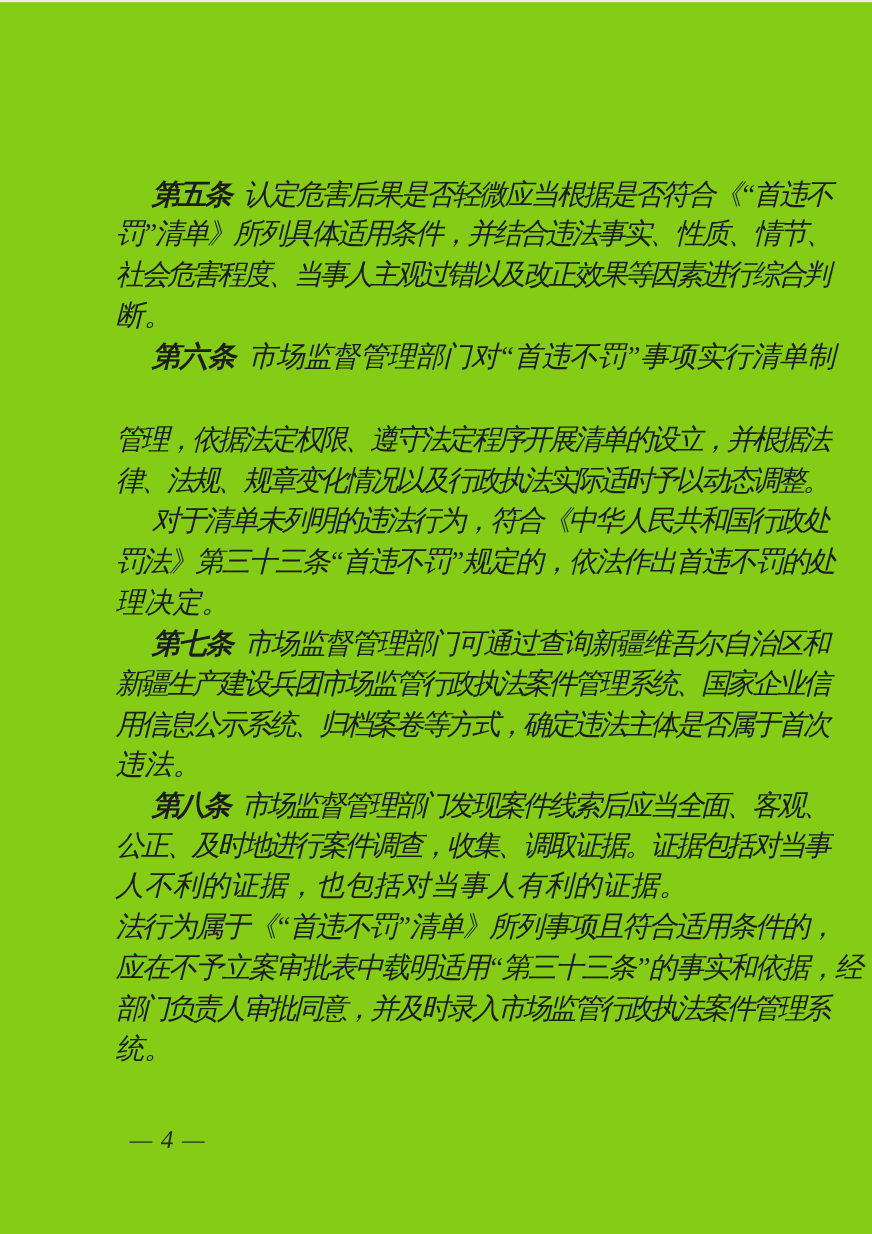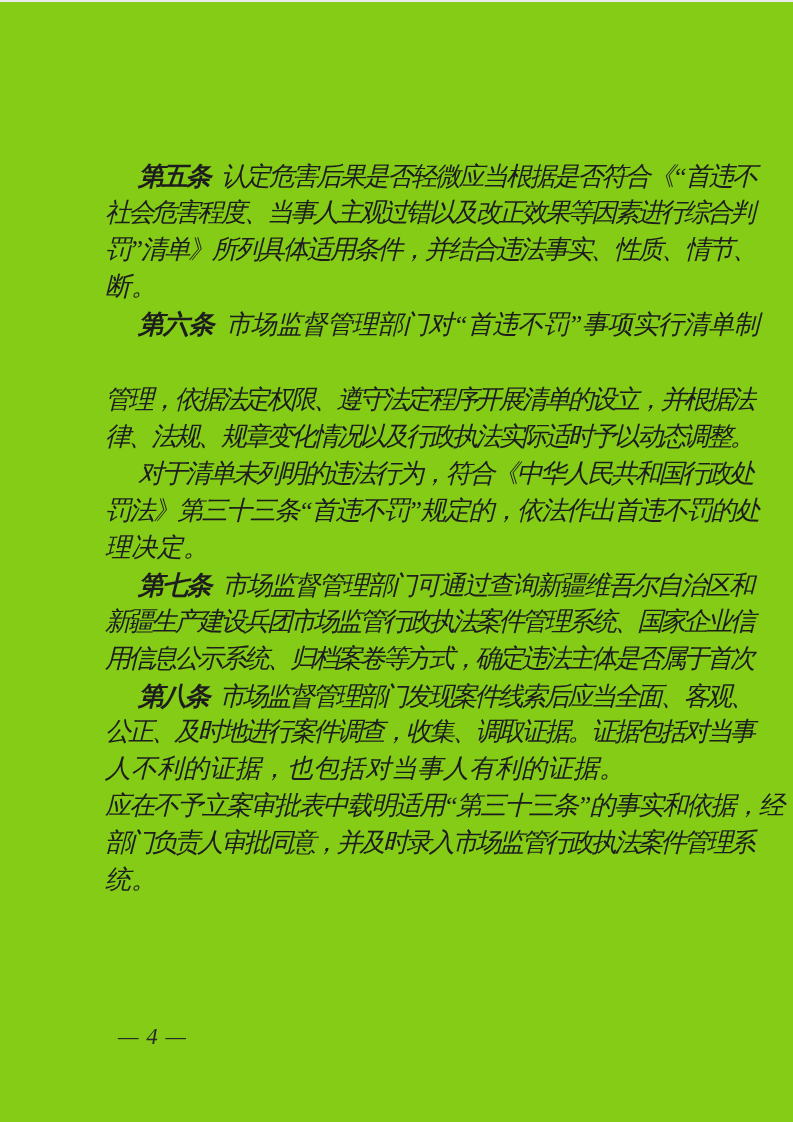--- a/index.html
+++ b/index.html
@@ -58,33 +58,35 @@
     letter-spacing: 1px;
   }
 </style>
 </head>
 <body>
 
 <div class="page">
   <div class="scan-edge"></div>
   <div class="doc-body">
       <div class="line first" style="letter-spacing: -2.23978px;"><span class="article-num">第五条</span>认定危害后果是否轻微应当根据是否符合《“首违不</div>
+      <div class="line" style="letter-spacing: -2.34096px;">罚”清单》所列具体适用条件，并结合违法事实、性质、情节、</div>
       <div class="line" style="letter-spacing: -2.85714px;">社会危害程度、当事人主观过错以及改正效果等因素进行综合判</div>
-      <div class="line" style="letter-spacing: -2.34096px;">罚”清单》所列具体适用条件，并结合违法事实、性质、情节、</div>
       <div class="line last">断。</div>
       <div class="line first" style="letter-spacing: -0.71125px;"><span class="article-num">第六条</span>市场监督管理部门对“首违不罚”事项实行清单制</div>
       <div class="line" style="letter-spacing: -2.85714px; margin-top: 40px;">管理，依据法定权限、遵守法定程序开展清单的设立，并根据法</div>
       <div class="line last" style="letter-spacing: -2.85714px;">律、法规、规章变化情况以及行政执法实际适时予以动态调整。</div>
       <div class="line first" style="letter-spacing: -2.34615px;">对于清单未列明的违法行为，符合《中华人民共和国行政处</div>
       <div class="line" style="letter-spacing: -1.82478px;">罚法》第三十三条“首违不罚”规定的，依法作出首违不罚的处</div>
       <div class="line last">理决定。</div>
       <div class="line first" style="letter-spacing: -1.8675px;"><span class="article-num">第七条</span>市场监督管理部门可通过查询新疆维吾尔自治区和</div>
       <div class="line" style="letter-spacing: -2.85714px; text-align: right;">新疆生产建设兵团市场监管行政执法案件管理系统、国家企业信</div>
       <div class="line" style="letter-spacing: -2.85714px;">用信息公示系统、归档案卷等方式，确定违法主体是否属于首次</div>
+      <div class="line last">违法。</div>
       <div class="line first" style="letter-spacing: -2.79567px;"><span class="article-num">第八条</span>市场监督管理部门发现案件线索后应当全面、客观、</div>
       <div class="line" style="letter-spacing: -2.85714px; text-align: center;">公正、及时地进行案件调查，收集、调取证据。证据包括对当事</div>
       <div class="line last">人不利的证据，也包括对当事人有利的证据。</div>
+      <div class="line" style="letter-spacing: -1.82478px;">法行为属于《“首违不罚”清单》所列事项且符合适用条件的，</div>
       <div class="line" style="letter-spacing: -1.82478px;">应在不予立案审批表中载明适用“第三十三条”的事实和依据，经</div>
       <div class="line" style="letter-spacing: -2.85714px;">部门负责人审批同意，并及时录入市场监管行政执法案件管理系</div>
       <div class="line last">统。</div>
     </div>
   <div class="page-number">— 4 —</div>
 </div>
 
 </body></html>

